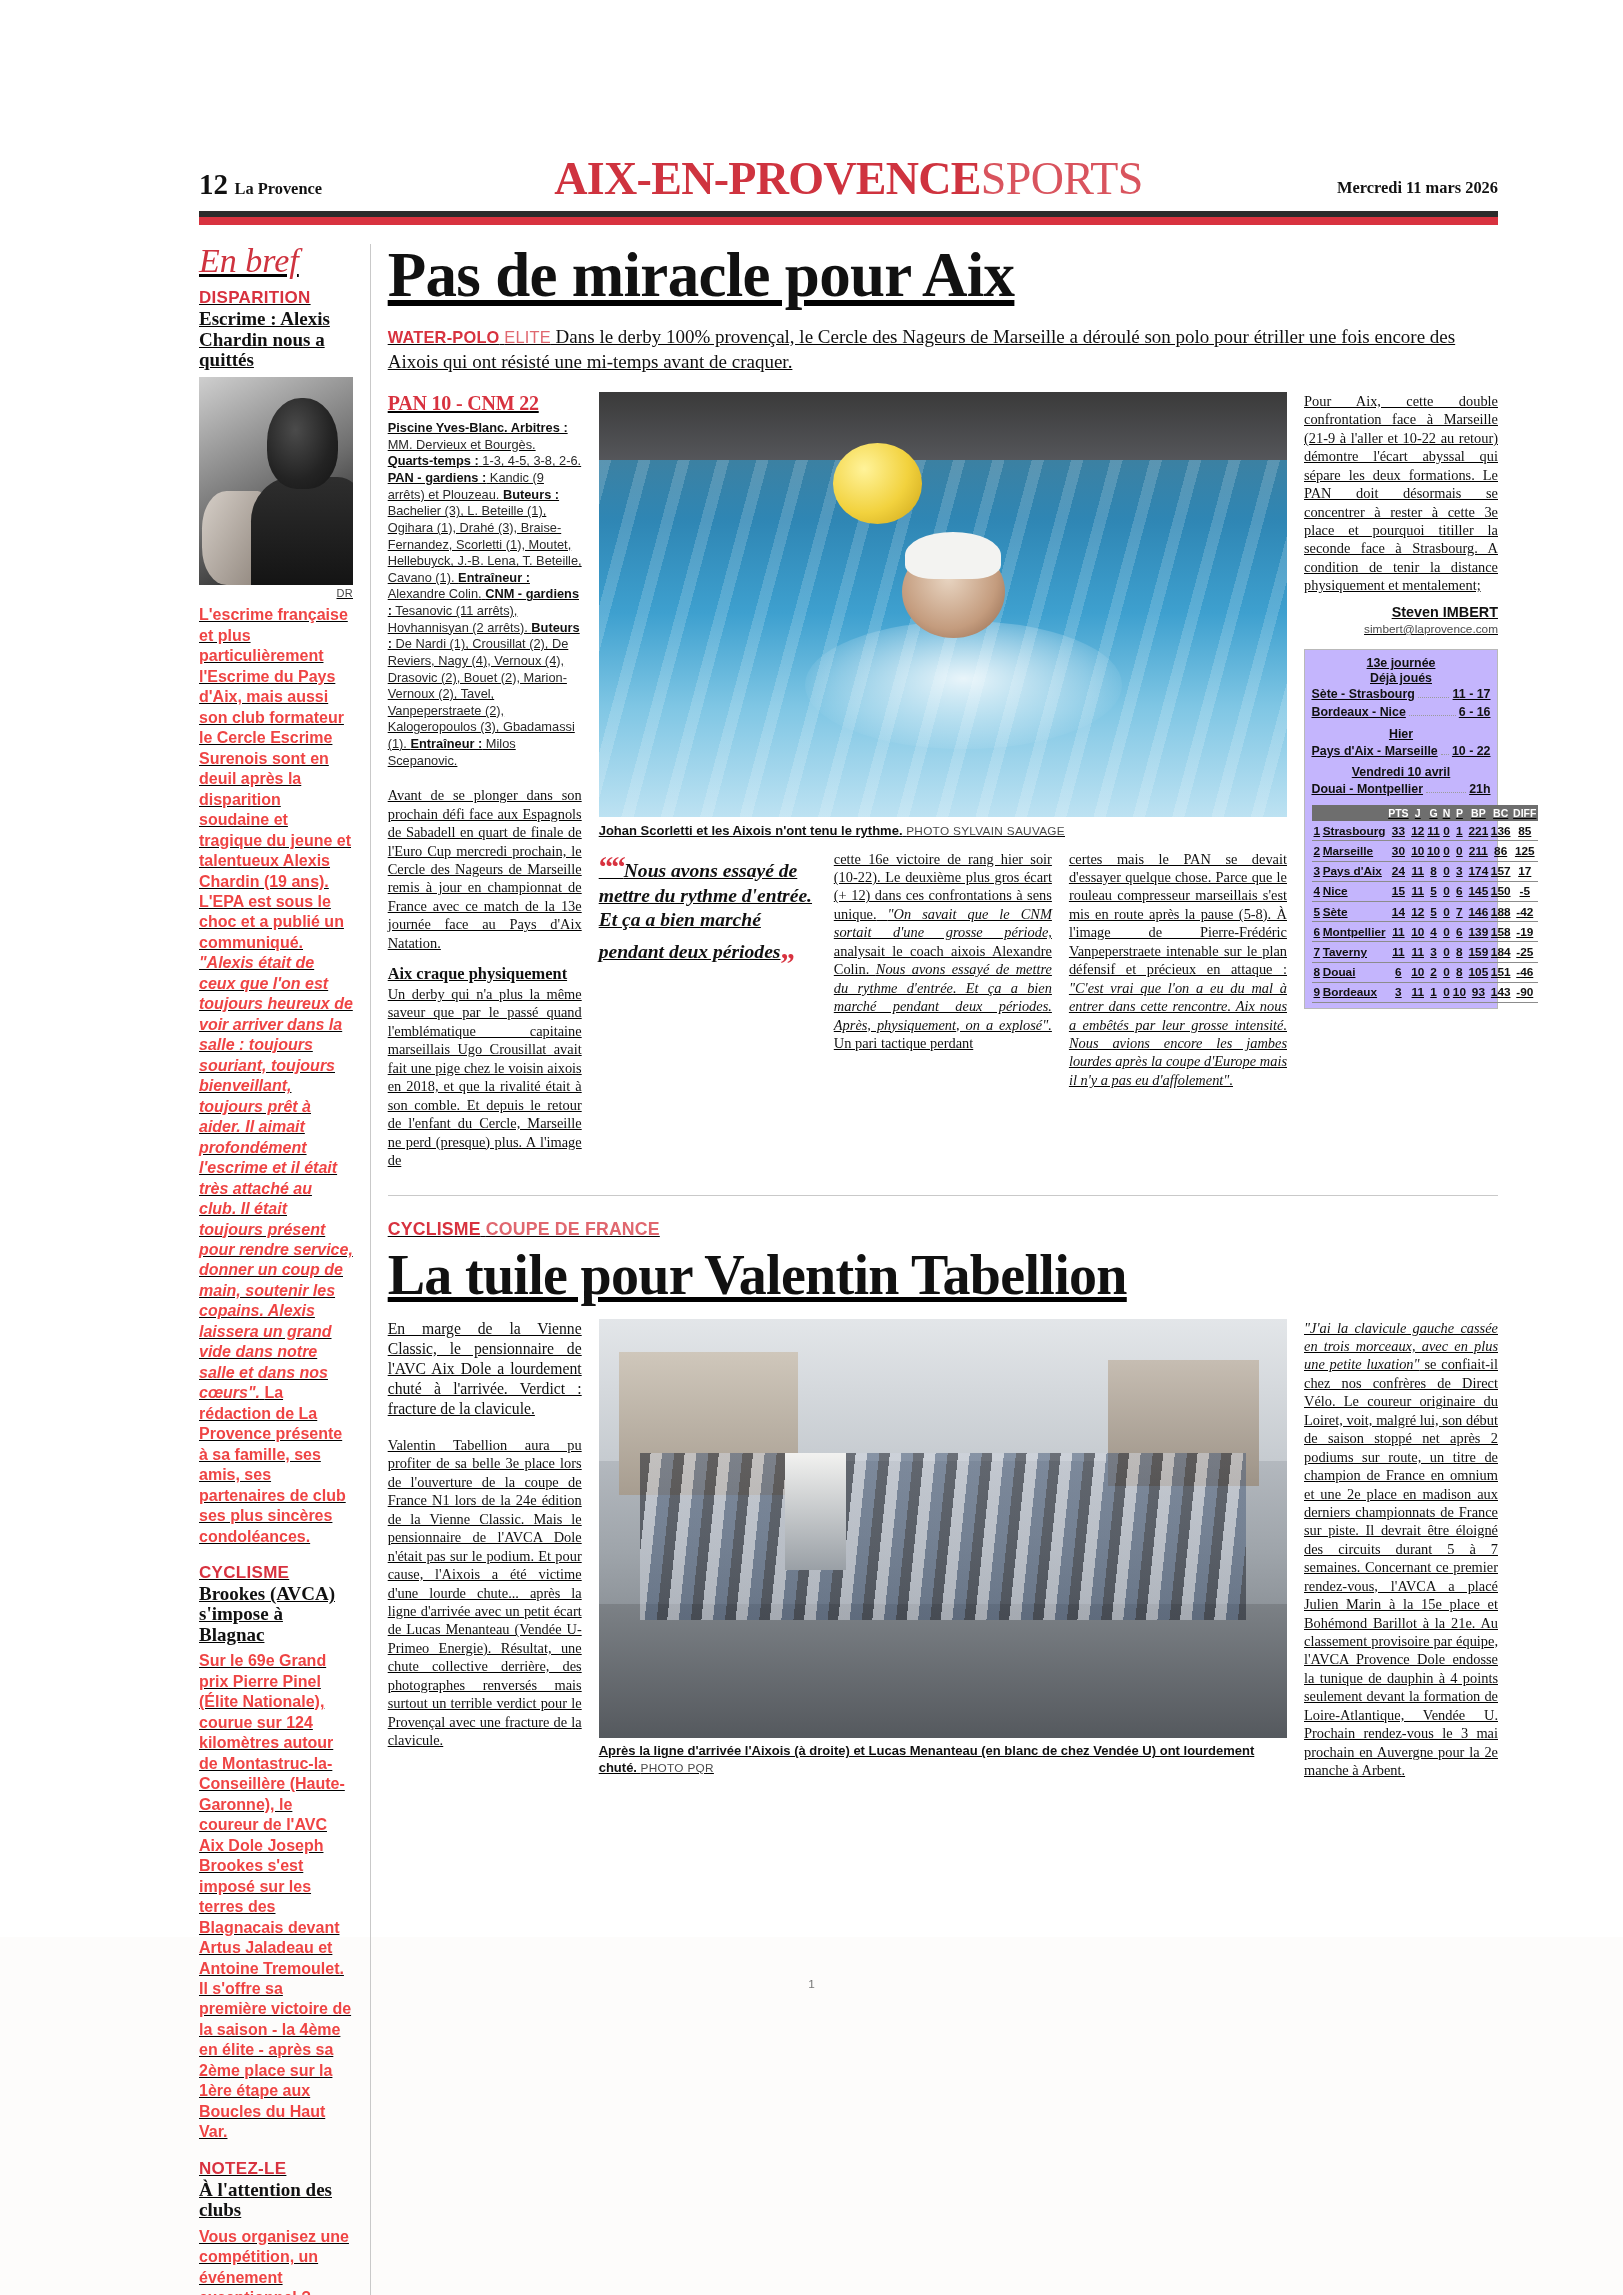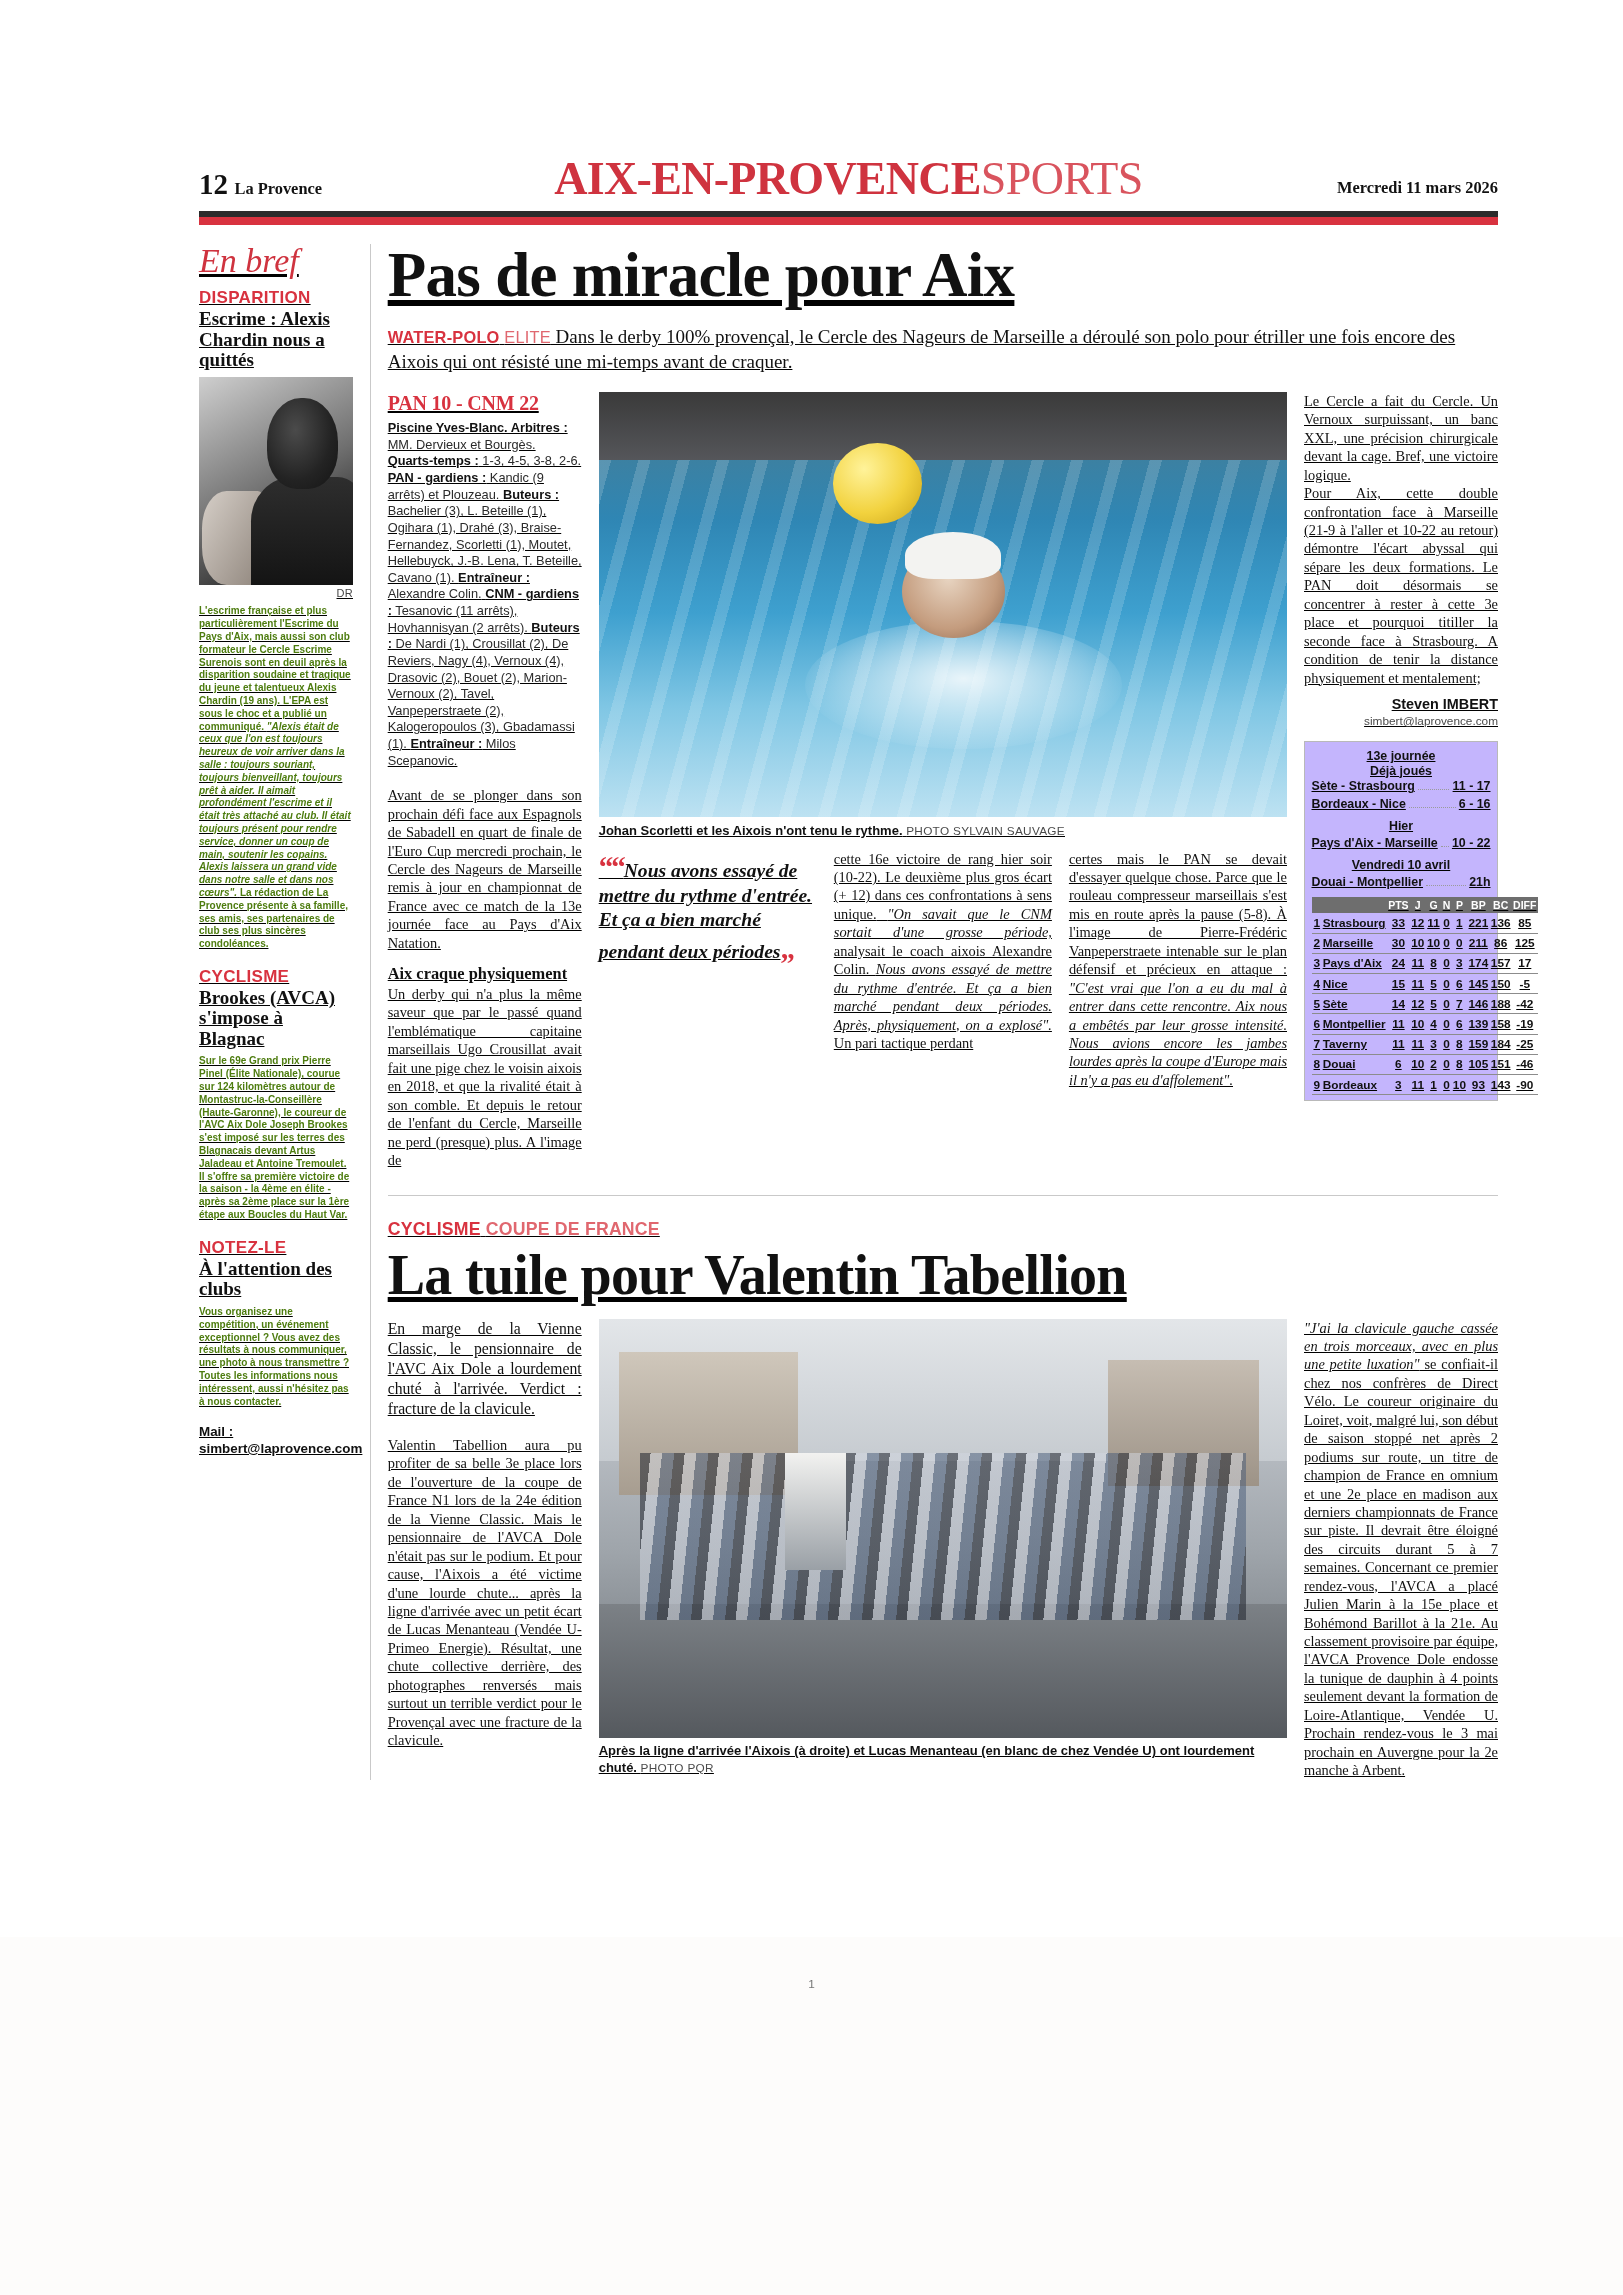--- a/index.html
+++ b/index.html
@@ -32,21 +32,21 @@
   .briefhead{font-family:"Liberation Serif",serif;font-weight:bold;font-size:19px;color:#111;line-height:1.07;margin-bottom:6.5px;}
   .sb-photo{width:100%;height:208px;margin:5.2px 0 1.3px 0;position:relative;overflow:hidden;
     background:linear-gradient(150deg,#cfcfcf 0%,#9b9b9b 28%,#6f6f6f 52%,#3d3d3d 74%,#272727 100%);}
   .sb-photo .hd{position:absolute;left:44%;top:10%;width:46%;height:44%;border-radius:48% 48% 42% 42%;
     background:radial-gradient(ellipse at 40% 35%,#4b4b4b 0%,#232323 60%,#141414 100%);}
   .sb-photo .bd{position:absolute;left:34%;top:48%;width:72%;height:56%;border-radius:38% 22% 0 0;
     background:linear-gradient(180deg,#2e2e2e,#121212);}
   .sb-photo .arm{position:absolute;left:2%;top:55%;width:40%;height:45%;border-radius:40% 10% 0 40%;
     background:linear-gradient(120deg,#d6cfc8,#8f857c);}
   .credit{font-size:11px;color:#444;text-align:right;margin:2px 0 6.5px 0;letter-spacing:0.3px;}
-  .sb-body{font-size:10px;line-height:1.28;color:#4d7c0f;font-weight:bold;}
+  .sb-body{font-size:16px;line-height:1.28;color:#ef4444;font-weight:bold;}
   .sb-body i{font-style:italic;}
   .sb-gap{height:17px;}
   .sb-mail{font-size:13.4px;line-height:1.28;color:#111;font-weight:bold;margin-top:14.4px;}
 
   
   .headline{font-family:"Liberation Serif",serif;font-weight:bold;font-size:63px;line-height:1;color:#111;margin:0 0 17px 0;letter-spacing:-0.7px;}
   .chapo{font-family:"Liberation Serif",serif;font-size:19px;line-height:1.35;color:#111;margin-bottom:17px;}
   .chapo .tagA{font-family:"Liberation Sans",sans-serif;font-weight:bold;font-size:16.4px;color:#d8323f;letter-spacing:0.2px;}
   .chapo .tagB{font-family:"Liberation Sans",sans-serif;font-size:16.4px;color:#e0676f;letter-spacing:0.2px;}
 
@@ -231,21 +231,20 @@
                <p><span>cette 16e victoire de rang hier soir (10-22). Le deuxième plus gros écart (+ 12) dans ces confrontations à sens unique.</span> <i>"On savait que le CNM sortait d'une grosse période,</i><span> analysait le coach aixois Alexandre Colin. </span><i>Nous avons essayé de mettre du rythme d'entrée. Et ça a bien marché pendant deux périodes. Après, physiquement, on a explosé".</i><span> Un pari tactique perdant</span></p>
              </div>
              <div class="serif-body">
                <p><span>certes mais le PAN se devait d'essayer quelque chose. Parce que le rouleau compresseur marseillais s'est mis en route après la pause (5-8). À l'image de Pierre-Frédéric Vanpeperstraete intenable sur le plan défensif et précieux en attaque : </span><i>"C'est vrai que l'on a eu du mal à entrer dans cette rencontre. Aix nous a embêtés par leur grosse intensité. Nous avions encore les jambes lourdes après la coupe d'Europe mais il n'y a pas eu d'affolement".</i></p>
              </div>
            </div>
          </div>
 
          <div class="a1c4">
            <div class="serif-body">
-             <p>Le Cercle a fait du Cercle. Un Vernoux surpuissant, un banc XXL, une précision chirurgicale devant la cage. Bref, une victoire logique.</p>
              <p>Pour Aix, cette double confrontation face à Marseille (21-9 à l'aller et 10-22 au retour) démontre l'écart abyssal qui sépare les deux formations. Le PAN doit désormais se concentrer à rester à cette 3e place et pourquoi titiller la seconde face à Strasbourg. A condition de tenir la distance physiquement et mentalement;</p>
            </div>
            <div class="signature">Steven IMBERT</div>
            <div class="sigmail">simbert@laprovence.com</div>
 
            <div class="resbox">
              <div class="res-j">13e journée</div>
              <div class="res-j">Déjà joués</div>
              <div>
                <div class="res-row">

